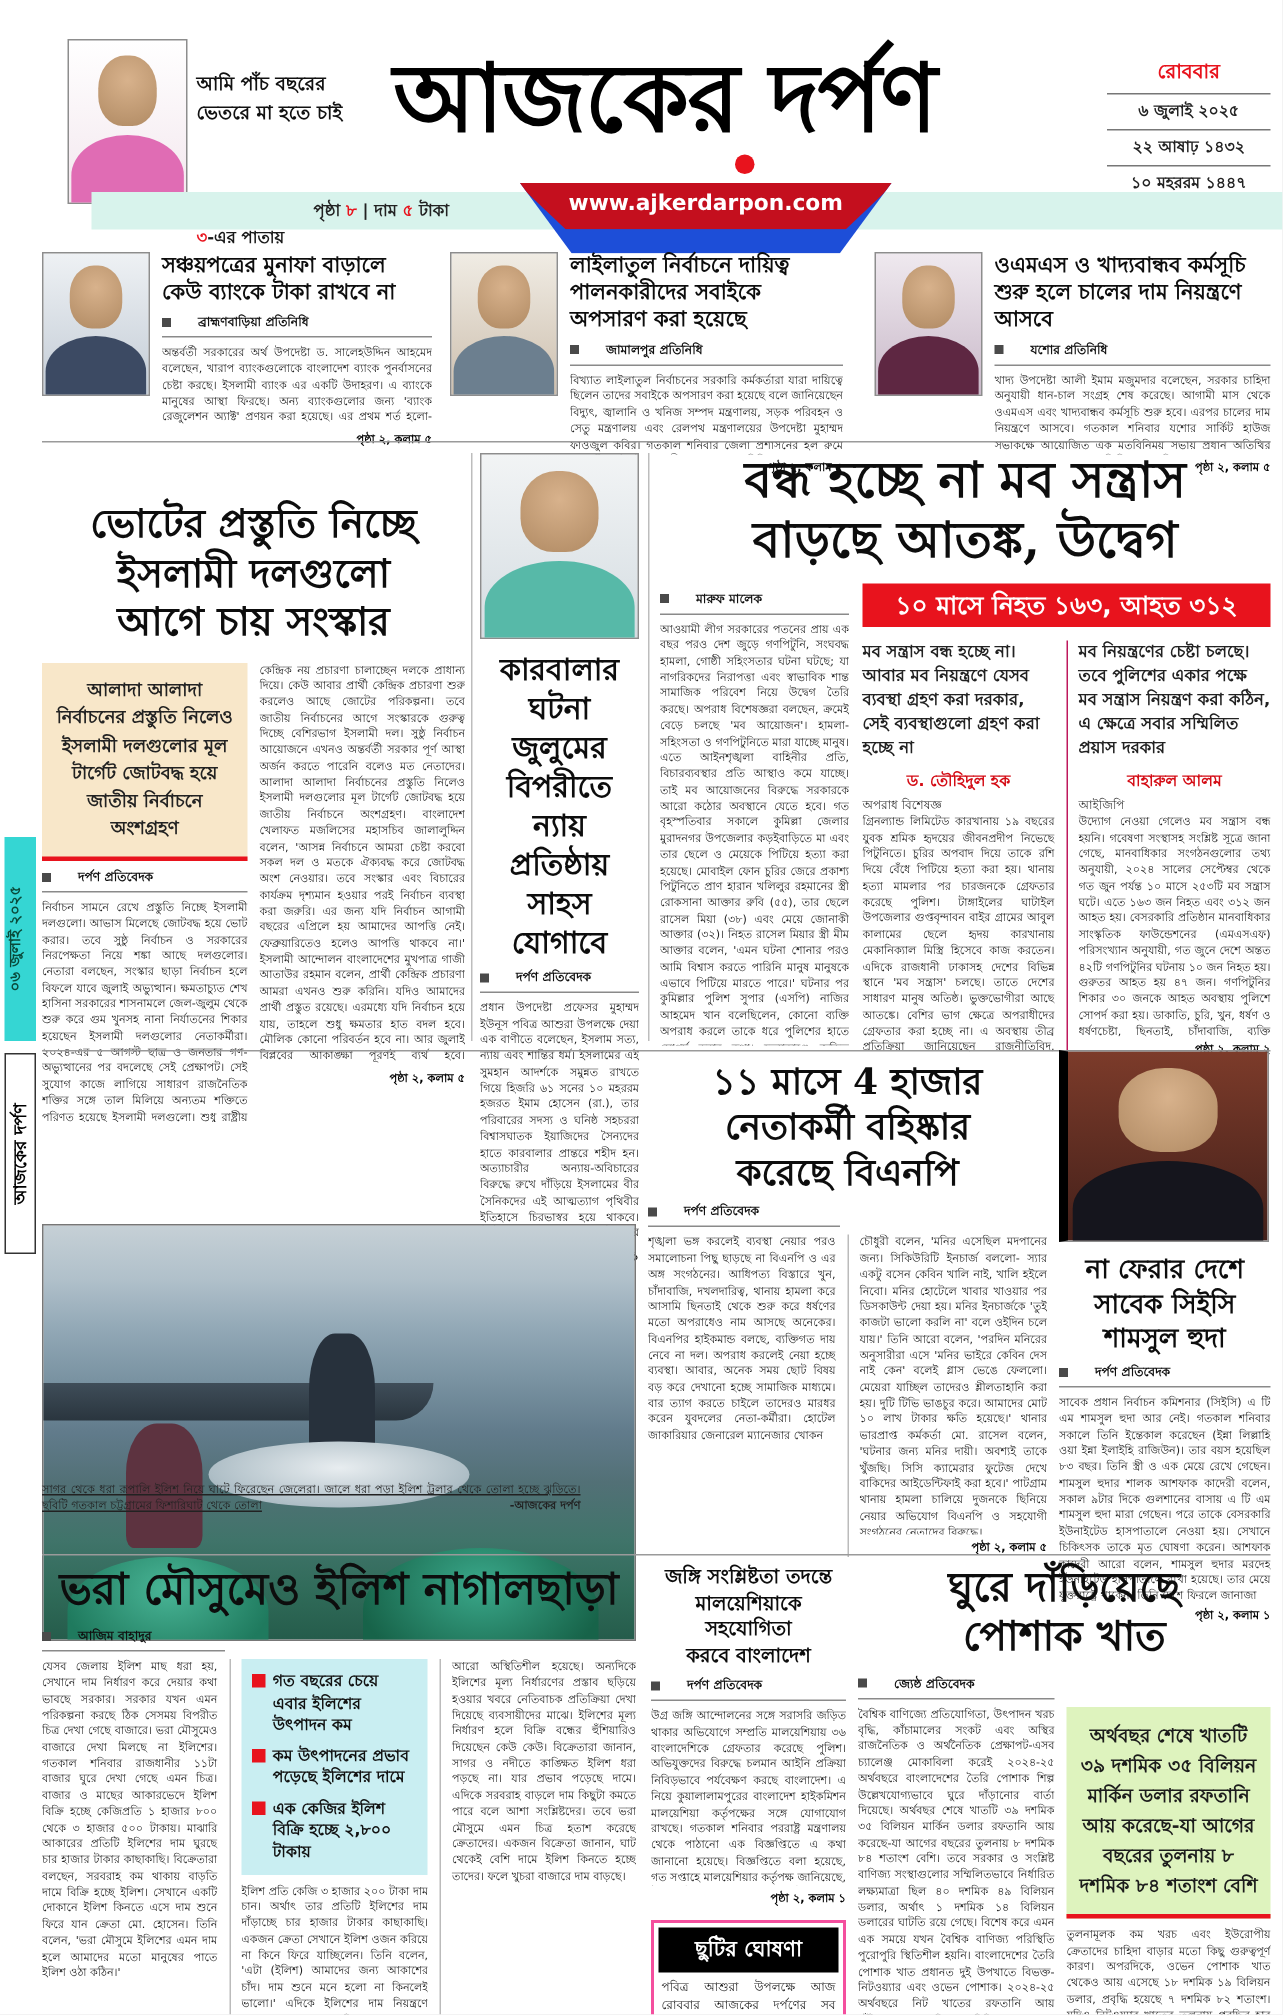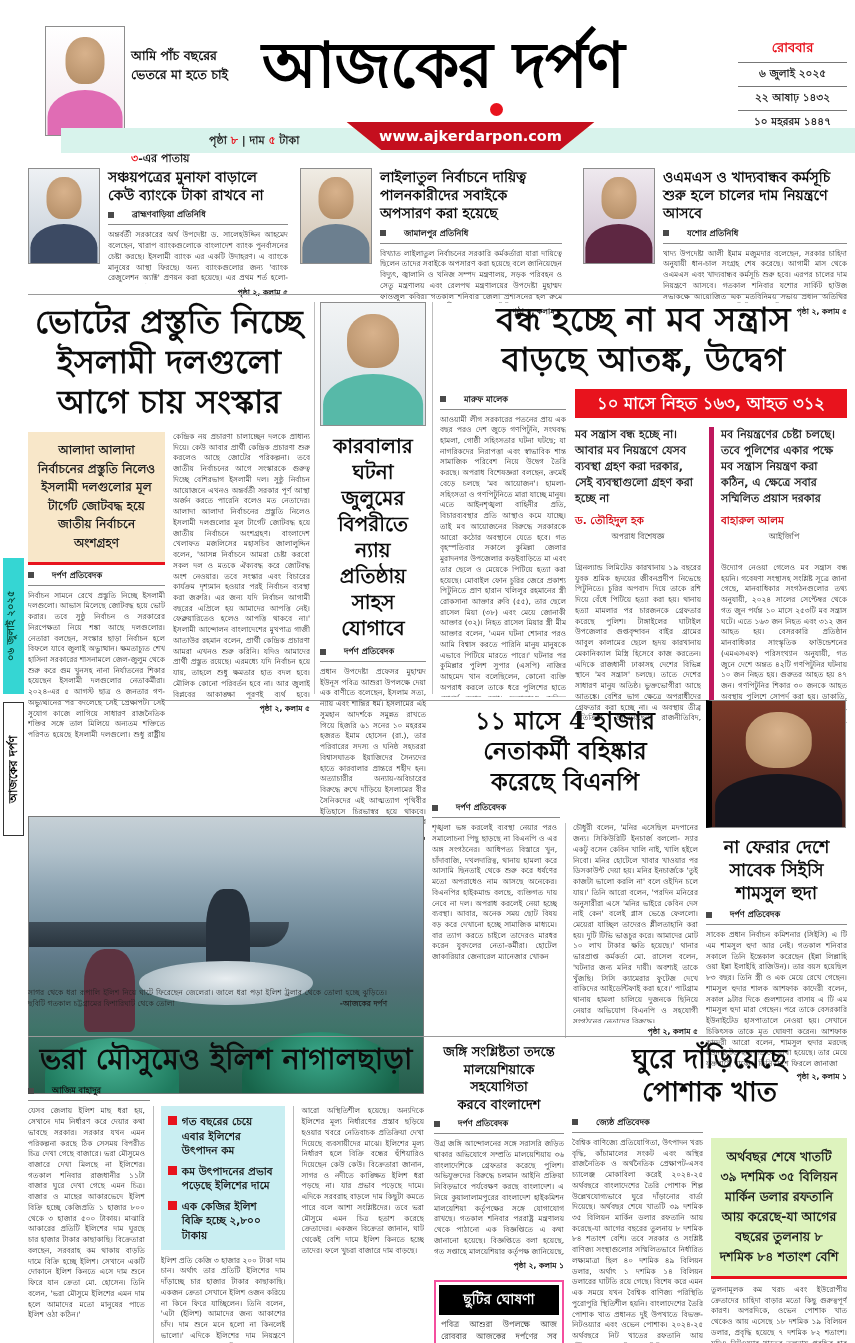--- a/index.html
+++ b/index.html
@@ -33,21 +33,21 @@
             font-family:"DejaVu Serif","Liberation Serif",serif;text-align:center;}
   .dates{font-size:10.5px;font-weight:bold;text-align:center;color:#222;}
   .dates .row{padding:3px 0;border-bottom:1px solid #777;}
   .dates .row.last{border-bottom:none;}
   .day{color:#e8131d;font-size:13px;font-weight:800;text-align:center;padding-bottom:3px;border-bottom:1px solid #777;}
   .strip{position:absolute;left:28px;top:128px;width:819px;height:25px;background:#d8f3ec;margin-left:33px;}
   .strip .s-left{position:absolute;left:148px;top:0;line-height:25px;font-size:11px;font-weight:bold;color:#222;}
   .strip .s-right{position:absolute;right:12px;top:0;line-height:25px;font-size:11px;font-weight:bold;color:#222;}
   .rednum{color:#e8131d;font-weight:800;}
   .mk{color:#e8131d;font-weight:800;letter-spacing:-2px;}
-  .ribbon-wrap{position:absolute;left:50%;top:-6px;transform:translateX(-50%);width:288px;height:28px;background:#fef9c3;
+  .ribbon-wrap{position:absolute;left:50%;top:-6px;transform:translateX(-50%);width:288px;height:47px;background:#1d4ed8;
                clip-path:polygon(7% 0,93% 0,81% 100%,19% 100%);}
   .ribbon{position:absolute;left:50%;top:0;transform:translateX(-50%);width:252px;height:31px;background:#c40f1e;
           clip-path:polygon(0 0,100% 0,87% 100%,13% 100%);color:#fff;font-size:14.5px;font-weight:bold;
           text-align:center;line-height:29px;}
   
   .rail-date{position:absolute;left:3px;top:558px;width:21px;height:136px;background:#35d6d3;
              writing-mode:vertical-rl;transform:rotate(180deg);text-align:center;
              font-size:10px;font-weight:bold;color:#0a4a3a;}
   .rail-brand{position:absolute;left:3px;top:702px;width:19px;height:132px;border:1px solid #333;
               writing-mode:vertical-rl;transform:rotate(180deg);text-align:center;
@@ -57,22 +57,22 @@
              font-size:12px;font-weight:bold;line-height:1.55;color:#222;}
   .green-box{background:#def3be;border-bottom:3px solid #e8131d;padding:9px 6px;text-align:center;
              font-size:12.5px;font-weight:bold;line-height:1.6;color:#1c1c1c;}
   .cyan-box{background:#c9eef2;padding:8px 7px;}
   .cyan-box .item{display:flex;gap:5px;margin-bottom:7px;align-items:flex-start;}
   .cyan-box .bullet{width:9px;height:9px;background:#e8131d;flex:0 0 auto;margin-top:2px;}
   .cyan-box .item-text{font-size:10.5px;font-weight:bold;line-height:1.35;color:#111;}
   .banner{background:#e8131d;color:#fff;font-size:16.5px;font-weight:800;text-align:center;
           padding:5px 2px;line-height:1.2;}
   .quote{font-size:11px;font-weight:700;line-height:1.45;color:#222;}
-  .qname{color:#d40b14;font-weight:800;font-size:10.5px;margin-top:6px;}
-  .qrole{font-size:8px;text-align:center;color:#333;margin-bottom:20px;}
+  .qname{color:#d40b14;font-weight:800;font-size:10.5px;text-align:center;margin-top:6px;}
+  .qrole{font-size:8px;text-align:left;color:#333;margin-bottom:0;}
   .holiday{border:2px solid #f44f9e;padding:3px;}
   .holiday .h-title{background:#000;color:#fff;font-weight:800;font-size:14px;text-align:center;padding:3px 0;}
   .holiday .h-body{font-size:8px;line-height:1.5;text-align:justify;padding:4px 2px 2px;}
   .caption{font-size:7.5px;line-height:1.5;text-align:justify;color:#222;}
   .caption .credit{float:right;font-weight:bold;}
   
   .fish{position:relative;overflow:hidden;border:1px solid #777;background:
         linear-gradient(180deg,#c6d0d6 0%,#b0c0ca 13%,#92a8b6 25%,#7a93a2 37%,#617b8b 50%,#527076 62%,#40746a 76%,#2f6a58 89%,#255c4b 100%);}
   .f-boat{position:absolute;left:-4%;top:38%;width:70%;height:9%;background:linear-gradient(#35414c,#1f2830);border-radius:0 0 40px 8px;opacity:.85;}
   .f-pile{position:absolute;left:28%;top:52%;width:44%;height:16%;background:radial-gradient(ellipse at 50% 40%,#e8edf0,#aebec6 70%,#88989f);border-radius:50%;}
@@ -146,21 +146,21 @@
     <div class="body-text" style="height:54px;">খাদ্য উপদেষ্টা আলী ইমাম মজুমদার বলেছেন, সরকার চাহিদা অনুযায়ী ধান-চাল সংগ্রহ শেষ করেছে। আগামী মাস থেকে ওএমএস এবং খাদ্যবান্ধব কর্মসূচি শুরু হবে। এরপর চালের দাম নিয়ন্ত্রণে আসবে। গতকাল শনিবার যশোর সার্কিট হাউজ সভাকক্ষে আয়োজিত এক মতবিনিময় সভায় প্রধান অতিথির বক্তব্যে এসব কথা বলেন তিনি। খুলনা বিভাগের</div>
     <div class="pageref">পৃষ্ঠা ২, কলাম ৫</div>
   </div>
 
   <div class="hrule" style="top:294px;"></div>
 
   <div class="vrule" style="left:314px;top:302px;height:392px;"></div>
   <div class="vrule" style="left:432px;top:302px;height:392px;"></div>
 
   <div class="abs" style="left:28px;top:302px;width:282px;">
-    <div class="headline center" style="font-size:32px;line-height:1.25;">ভোটের প্রস্তুতি নিচ্ছে
+    <div class="headline center" style="font-size:26px;line-height:1.25;margin-top:32px;">ভোটের প্রস্তুতি নিচ্ছে
 ইসলামী দলগুলো
 আগে চায় সংস্কার</div>
     <div style="display:flex;gap:8px;margin-top:10px;">
       <div style="width:137px;">
         <div class="beige-box">আলাদা আলাদা নির্বাচনের প্রস্তুতি নিলেও ইসলামী দলগুলোর মূল টার্গেট জোটবদ্ধ হয়ে জাতীয় নির্বাচনে অংশগ্রহণ</div>
         <div class="byline">
             <span class="sq"></span>
             <span>দর্পণ প্রতিবেদক</span>
           </div>
         <div class="body-text" style="height:148px;">নির্বাচন সামনে রেখে প্রস্তুতি নিচ্ছে ইসলামী দলগুলো। আভাস মিলেছে জোটবদ্ধ হয়ে ভোট করার। তবে সুষ্ঠু নির্বাচন ও সরকারের নিরপেক্ষতা নিয়ে শঙ্কা আছে দলগুলোর। নেতারা বলছেন, সংস্কার ছাড়া নির্বাচন হলে বিফলে যাবে জুলাই অভ্যুত্থান। ক্ষমতাচ্যুত শেখ হাসিনা সরকারের শাসনামলে জেল-জুলুম থেকে শুরু করে গুম খুনসহ নানা নির্যাতনের শিকার হয়েছেন ইসলামী দলগুলোর নেতাকর্মীরা। ২০২৪-এর ৫ আগস্ট ছাত্র ও জনতার গণ-অভ্যুত্থানের পর বদলেছে সেই প্রেক্ষাপট। সেই সুযোগ কাজে লাগিয়ে সাধারণ রাজনৈতিক শক্তির সঙ্গে তাল মিলিয়ে অন্যতম শক্তিতে পরিণত হয়েছে ইসলামী দলগুলো। শুধু রাষ্ট্রীয় বা দলীয় কর্মসূচিই নয়, আগামী প্রত্যাশিত জাতীয় সংসদ নির্বাচন ঘিরেও বেশ সরব তারা। এরইমধ্যে ছোট-বড় প্রায় ১০টি ইসলামী দল ৩০০ আসনে নির্বাচনের জন্য প্রস্তুতিও শুরু করেছে। নির্বাচন ভাবনার বিষয়ে নেতারা বলছেন, প্রার্থী</div>
@@ -199,21 +199,21 @@
       </div>
       <div style="width:272px;">
         <div class="banner">১০ মাসে নিহত ১৬৩, আহত ৩১২</div>
         <div style="display:flex;gap:8px;margin-top:9px;">
           <div style="width:130px;">
             <div class="quote">মব সন্ত্রাস বন্ধ হচ্ছে না। আবার মব নিয়ন্ত্রণে যেসব ব্যবস্থা গ্রহণ করা দরকার, সেই ব্যবস্থাগুলো গ্রহণ করা হচ্ছে না</div>
             <div class="qname">ড. তৌহিদুল হক</div>
             <div class="qrole">অপরাধ বিশেষজ্ঞ</div>
             <div class="body-text" style="height:158px;">গ্রিনল্যান্ড লিমিটেড কারখানায় ১৯ বছরের যুবক শ্রমিক হৃদয়ের জীবনপ্রদীপ নিভেছে পিটুনিতে। চুরির অপবাদ দিয়ে তাকে রশি দিয়ে বেঁধে পিটিয়ে হত্যা করা হয়। থানায় হত্যা মামলার পর চারজনকে গ্রেফতার করেছে পুলিশ। টাঙ্গাইলের ঘাটাইল উপজেলার গুপ্তবৃন্দাবন বাইর গ্রামের আবুল কালামের ছেলে হৃদয় কারখানায় মেকানিক্যাল মিস্ত্রি হিসেবে কাজ করতেন। এদিকে রাজধানী ঢাকাসহ দেশের বিভিন্ন স্থানে 'মব সন্ত্রাস' চলছে। তাতে দেশের সাধারণ মানুষ অতিষ্ঠ। ভুক্তভোগীরা আছে আতঙ্কে। বেশির ভাগ ক্ষেত্রে অপরাধীদের গ্রেফতার করা হচ্ছে না। এ অবস্থায় তীব্র প্রতিক্রিয়া জানিয়েছেন রাজনীতিবিদ, মানবাধিকারকর্মীরা। সরকারের উপদেষ্টারা কয়েক মাস ধরে মব সন্ত্রাস নিয়ন্ত্রণের হুঁশিয়ারি দিয়েছেন। মাঝেমধ্যে</div>
           </div>
-          <div style="width:130px;border-left:5px solid #be185d;padding-left:7px;">
+          <div style="width:130px;border-left:1px solid #be185d;padding-left:7px;">
             <div class="quote">মব নিয়ন্ত্রণের চেষ্টা চলছে। তবে পুলিশের একার পক্ষে মব সন্ত্রাস নিয়ন্ত্রণ করা কঠিন, এ ক্ষেত্রে সবার সম্মিলিত প্রয়াস দরকার</div>
             <div class="qname">বাহারুল আলম</div>
             <div class="qrole">আইজিপি</div>
             <div class="body-text" style="height:148px;">উদ্যোগ নেওয়া গেলেও মব সন্ত্রাস বন্ধ হয়নি। গবেষণা সংস্থাসহ সংশ্লিষ্ট সূত্রে জানা গেছে, মানবাধিকার সংগঠনগুলোর তথ্য অনুযায়ী, ২০২৪ সালের সেপ্টেম্বর থেকে গত জুন পর্যন্ত ১০ মাসে ২৫৩টি মব সন্ত্রাস ঘটে। এতে ১৬৩ জন নিহত এবং ৩১২ জন আহত হয়। বেসরকারি প্রতিষ্ঠান মানবাধিকার সাংস্কৃতিক ফাউন্ডেশনের (এমএসএফ) পরিসংখ্যান অনুযায়ী, গত জুনে দেশে অন্তত ৪২টি গণপিটুনির ঘটনায় ১০ জন নিহত হয়। গুরুতর আহত হয় ৪৭ জন। গণপিটুনির শিকার ৩০ জনকে আহত অবস্থায় পুলিশে সোপর্দ করা হয়। ডাকাতি, চুরি, খুন, ধর্ষণ ও ধর্ষণচেষ্টা, ছিনতাই, চাঁদাবাজি, ব্যক্তি প্রতারণা ও অপহরণের অভিযোগ এনে গণপিটুনি দেয়া হয়েছে তাদের। এমএসএফ মনে করে, আইন অমান্য করে মব</div>
             <div class="pageref">পৃষ্ঠা ২, কলাম ২</div>
           </div>
         </div>
       </div>
     </div>
   </div>
@@ -221,21 +221,21 @@
   <div class="hrule" style="top:700px;"></div>
 
   <div class="abs fish" style="left:28px;top:706px;width:394px;height:276px;">
     <div class="f-boat"></div>
     <div class="f-man"></div>
     <div class="f-man2"></div>
     <div class="f-pile"></div>
     <div class="f-basket1"></div>
     <div class="f-basket2"></div>
   </div>
-  <div class="abs caption" style="left:28px;top:987px;width:359px;">
+  <div class="abs caption" style="left:28px;top:987px;width:359px;text-decoration:underline;">
     <span>সাগর থেকে ধরা রূপালি ইলিশ নিয়ে ঘাটে ফিরেছেন জেলেরা। জালে ধরা পড়া ইলিশ ট্রলার থেকে তোলা হচ্ছে ঝুড়িতে। ছবিটি গতকাল চট্টগ্রামের ফিশারিঘাট থেকে তোলা</span>
     <span class="credit">-আজকের দর্পণ</span>
   </div>
 
   <div class="abs" style="left:432px;top:706px;width:266px;">
     <div class="headline center" style="font-size:24px;line-height:1.27;">১১ মাসে 4 হাজার
 নেতাকর্মী বহিষ্কার
 করেছে বিএনপি</div>
     <div class="byline" style="width:128px;">
         <span class="sq"></span>

